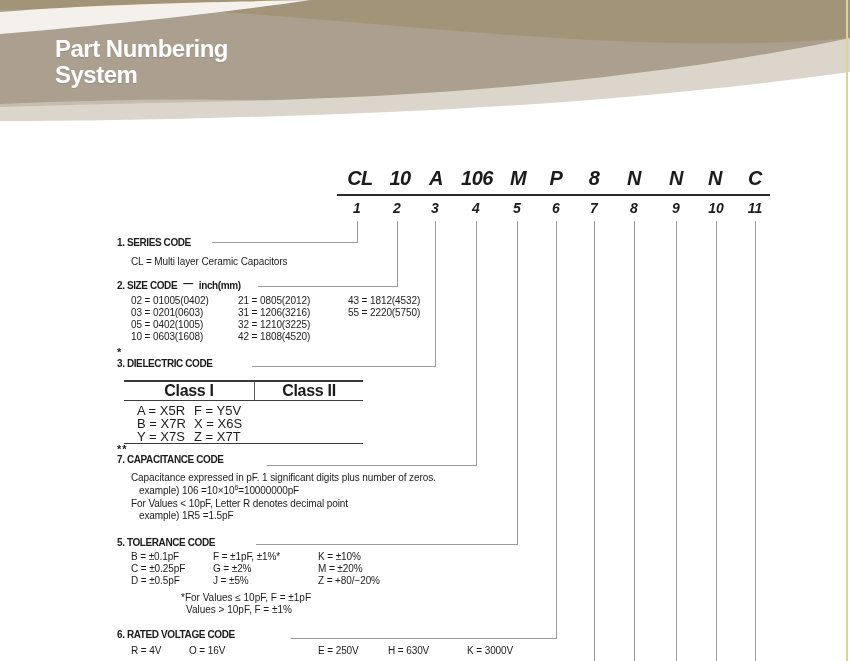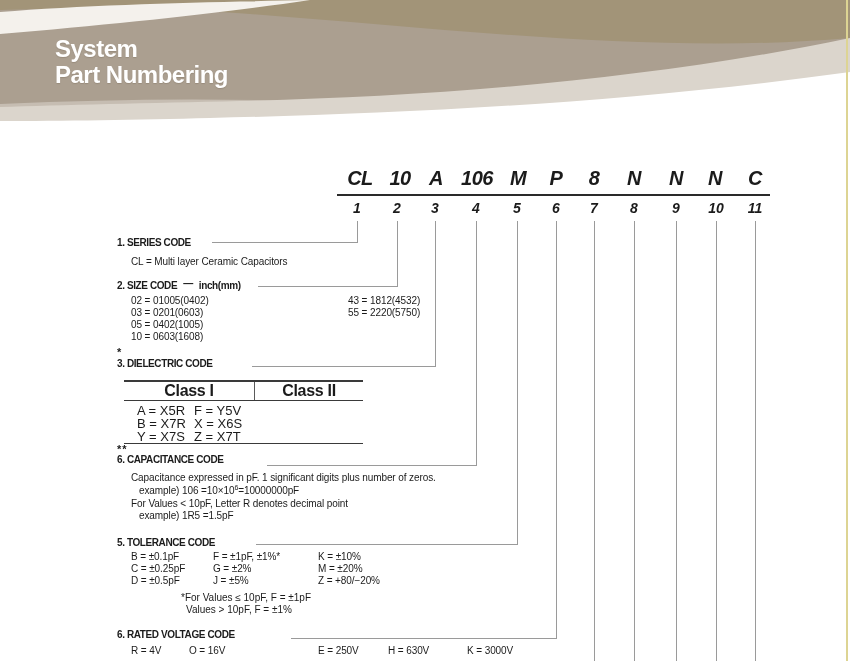--- a/index.html
+++ b/index.html
@@ -52,22 +52,22 @@
   <div class="banner">
     <svg width="850" height="122" viewBox="0 0 850 122">
       <rect x="0" y="0" width="850" height="122" fill="#ab9f90"></rect>
       <path d="M0,0 H850 V38 C660,55 440,28 250,14 C155,7 60,8 0,10 Z" fill="#a29478"></path>
       <path d="M0,34 C120,24 230,12 310,0 C215,2 95,4 0,12 Z" fill="#f4f1ec"></path>
       <path d="M0,122 V104 C150,97 290,98 430,107 C310,117 150,121 0,122 Z" fill="#c6bdb2"></path>
       <path d="M850,38 C650,80 430,97 240,101 C150,103 60,105 0,107 L0,122 H850 Z" fill="#dbd5cc"></path>
       <path d="M850,72 C620,104 390,114 210,118 C140,120 60,121 0,121 L0,122 H850 Z" fill="#ffffff"></path>
     </svg>
     <div class="banner-title">
+      <div>Part Numbering</div>
       <div>System</div>
-      <div>Part Numbering</div>
     </div>
   </div>
 
   <div class="gold-edge" style="left:846px;background:#ddd493;"></div>
 
   <div>
     <div class="pn-code" style="left:335px;">CL</div>
     <div class="pn-code" style="left:375px;">10</div>
     <div class="pn-code" style="left:411px;">A</div>
     <div class="pn-code" style="left:452px;">106</div>
@@ -120,20 +120,26 @@
 
   <div class="sec-title" style="left:117px;top:280px;">
     <span>2. SIZE CODE</span><span class="dash">—</span><span>inch(mm)</span>
   </div>
   <div class="grid-col" style="left:131px;top:295px;">
     <div>02 = 01005(0402)</div>
     <div>03 = 0201(0603)</div>
     <div>05 = 0402(1005)</div>
     <div>10 = 0603(1608)</div>
   </div>
+  <div class="grid-col" style="left:238px;top:295px;">
+    <div>21 = 0805(2012)</div>
+    <div>31 = 1206(3216)</div>
+    <div>32 = 1210(3225)</div>
+    <div>42 = 1808(4520)</div>
+  </div>
   <div class="grid-col" style="left:348px;top:295px;">
     <div>43 = 1812(4532)</div>
     <div>55 = 2220(5750)</div>
   </div>
 
   <div class="star" style="left:117px;top:346px;">*</div>
   <div class="sec-title" style="left:117px;top:358px;">3. DIELECTRIC CODE</div>
   <div class="dtable">
     <div class="hrow">
       <div class="hcell c1">Class I</div>
@@ -142,21 +148,21 @@
     <div class="brow">
       <div class="bcell2">
         <div class="prow"><span>A = X5R</span><span>F = Y5V</span></div>
         <div class="prow"><span>B = X7R</span><span>X = X6S</span></div>
         <div class="prow"><span>Y = X7S</span><span>Z = X7T</span></div>
       </div>
     </div>
   </div>
 
   <div class="star" style="left:117px;top:443px;">**</div>
-  <div class="sec-title" style="left:117px;top:454px;">6. CAPACITANCE CODE</div>
+  <div class="sec-title" style="left:117px;top:454px;">7. CAPACITANCE CODE</div>
   <div class="body-txt" style="left:131px;top:472px;">Capacitance expressed in pF. 1 significant digits plus number of zeros.</div>
   <div class="body-txt" style="left:139px;top:484px;">
     <span>example) 106 =10×10</span><sup class="cap">6</sup><span>=10000000pF</span>
   </div>
   <div class="body-txt" style="left:131px;top:498px;">For Values &lt; 10pF, Letter R denotes decimal point</div>
   <div class="body-txt" style="left:139px;top:510px;">example) 1R5 =1.5pF</div>
 
   <div class="sec-title" style="left:117px;top:537px;">5. TOLERANCE CODE</div>
   <div class="grid-col" style="left:131px;top:551px;">
     <div>B = ±0.1pF</div>

